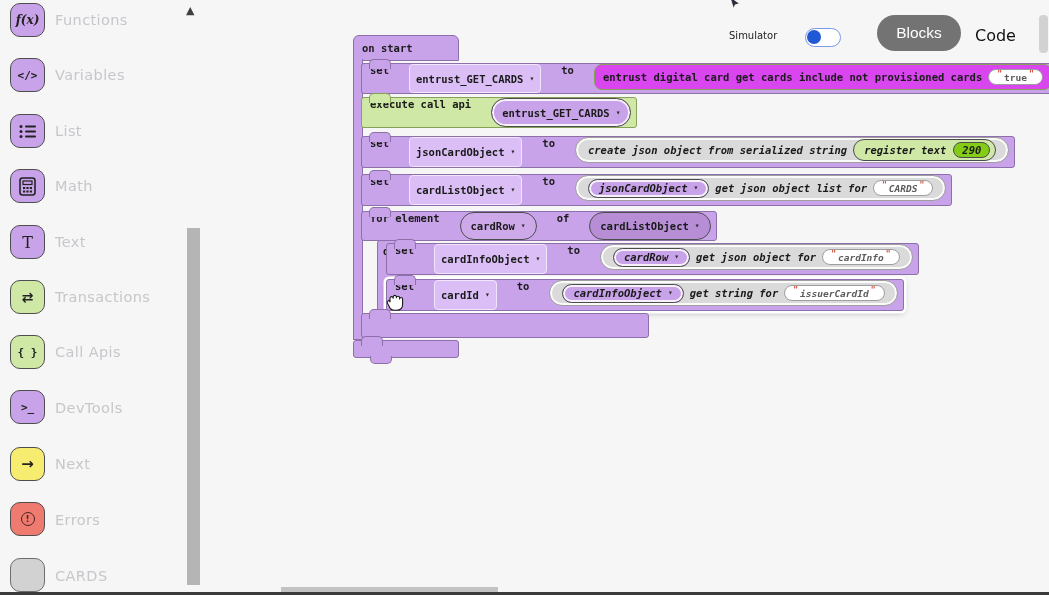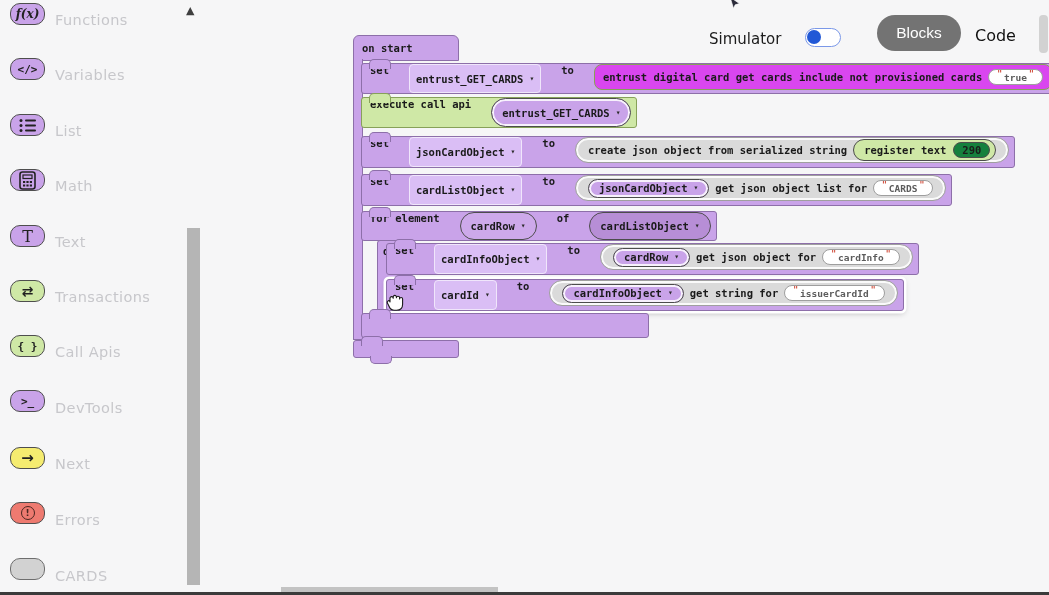--- a/index.html
+++ b/index.html
@@ -1,21 +1,21 @@
 <!DOCTYPE html>
 <html><head>
 <meta charset="utf-8">
 <style>
   * { margin:0; padding:0; box-sizing:border-box; }
   html,body { width:1049px; height:595px; overflow:hidden; }
   body { background:#f6f6f7; font-family:"DejaVu Sans", sans-serif; position:relative; }
 
   
   .side-item { position:absolute; left:10px; display:flex; align-items:center; }
-  .tile { width:35px; height:22px; border:1.7px solid #4e4e4e; border-radius:10px;
+  .tile { width:35px; height:34px; border:1.7px solid #4e4e4e; border-radius:10px;
           display:flex; align-items:center; justify-content:center; flex:0 0 auto; }
   .tile-purple { background:#c9a3e9; }
   .tile-green  { background:#cfe8a6; }
   .tile-yellow { background:#f5ec70; }
   .tile-red    { background:#ee7a70; }
   .tile-gray   { background:#d2d2d2; border-color:#6e6e6e; }
   .glyph { color:#222; font-weight:bold; }
   .glyph-fx { font-family:"DejaVu Serif", serif; font-style:italic; font-size:12px; font-weight:600; }
   .glyph-code { font-family:"DejaVu Sans Mono", monospace; font-size:11px; }
   .glyph-T { font-family:"DejaVu Serif", serif; font-size:16px; font-weight:500; }
@@ -27,21 +27,21 @@
   .side-label { position:absolute; left:55px; width:130px; color:#c7c7cb; font-size:14.5px;
                 letter-spacing:.4px; font-weight:500; }
 
   .v-scroll-arrow { position:absolute; left:186px; top:4px; font-size:11px; color:#3f3f3f; }
   .v-scroll-thumb { position:absolute; left:187px; top:228px; width:13px; height:357px; background:#b5b5b5; }
   .h-scroll-thumb { position:absolute; left:281px; top:587px; width:217px; height:6px; background:#c3c3c3; }
   .right-scroll-thumb { position:absolute; left:1039px; top:15px; width:9px; height:38px; background:#d2d2d2; border-radius:4px; }
   .bottom-edge { position:absolute; left:0; top:592px; width:1049px; height:3px; background:#3b3b3b; }
 
   
-  .sim-label { position:absolute; left:709px; top:30px; font-size:15px; color:#1c1c1c; }
+  .sim-label { position:absolute; left:729px; top:30px; font-size:10px; color:#1c1c1c; }
   .toggle { position:absolute; left:805px; top:28px; width:36px; height:19px; border:1.5px solid #7b98e8;
             border-radius:10px; background:#fff; }
   .toggle-knob { position:absolute; left:1px; top:1px; width:14px; height:14px; border-radius:50%; background:#2158d6; }
   .blocks-btn { position:absolute; left:877px; top:15px; width:84px; height:36px; border-radius:18px;
                 background:#737373; color:#fff; font-size:15.5px; font-weight:500;
                 display:flex; align-items:center; justify-content:center; border:none; }
   .code-btn { position:absolute; left:975px; top:26px; font-size:16px; color:#111; background:none; border:none;
               font-family:"DejaVu Sans", sans-serif; }
 
   
@@ -63,30 +63,30 @@
   .bar-onstart::after { content:""; position:absolute; bottom:-7px; left:16px; width:20px; height:7px;
           background:inherit; border:1.5px solid var(--bc); border-top:none; border-radius:0 0 5px 5px; }
   .selected { box-shadow:0 0 0 2.5px #fff, 0 2px 6px rgba(0,0,0,.28); }
 
   .field { background:#dabef5; border:1.5px solid #f0e6fb; border-radius:4px; padding:2.5px 6px;
            display:flex; gap:6px; align-items:center; }
   .dd-arrow { font-size:8px; color:#2b2b2b; line-height:1; }
   .vblock { height:26px; display:flex; align-items:center; gap:6px; }
   .green-v { background:#d946ef; border:1.5px solid #87a159; border-radius:8px; padding:0 8px; }
   .gray-v  { background:#dadada; border:1.5px solid #9f9f9f; border-radius:14px; padding:10px 12px;
-             box-shadow:inset 0 0 0 2px rgba(255,255,255,.85); }
+             box-shadow:inset 0 0 0 2px rgba(255,255,255,.85);font-style:italic; }
   .oval { border-radius:999px; padding:2.5px 10px; display:flex; gap:6px; align-items:center; }
   .oval-var   { background:#c9a3e9; border:1.5px solid #4c4c4c; box-shadow:inset 0 0 0 2px rgba(255,255,255,.85); }
   .oval-light { background:#cda9ea; border:1.5px solid #4c4c4c; }
   .oval-dark  { background:#b78ed6; border:1.5px solid #4c4c4c; }
   .str { background:#fff; border:1px solid #9e9e9e; border-radius:999px; padding:1.5px 8px;
          color:#5c5c5c; font-size:9.5px; display:inline-flex; align-items:center; }
   .str::before, .str::after { content:'\0022'; color:#cf4634; font-size:8px; position:relative; top:-3px; }
   .str::before { margin-right:2px; } .str::after { margin-left:2px; }
-  .num { background:#15803d; border:1.5px solid #4c4c4c; border-radius:999px; padding:1px 8px; }
+  .num { background:#84cc16; border:1.5px solid #4c4c4c; border-radius:999px; padding:1px 8px; }
   .green-oval { background:#cfe8a6; border:1.5px solid #4c4c4c; border-radius:999px;
                 padding:2px 5px 2px 10px; display:flex; gap:7px; align-items:center; }
 
   .cursor-hand { position:absolute; left:384px; top:290px; z-index:50; }
   .cursor-top { position:absolute; left:729px; top:0; z-index:50; }
 </style>
 </head>
 <body>
 
 <div>

